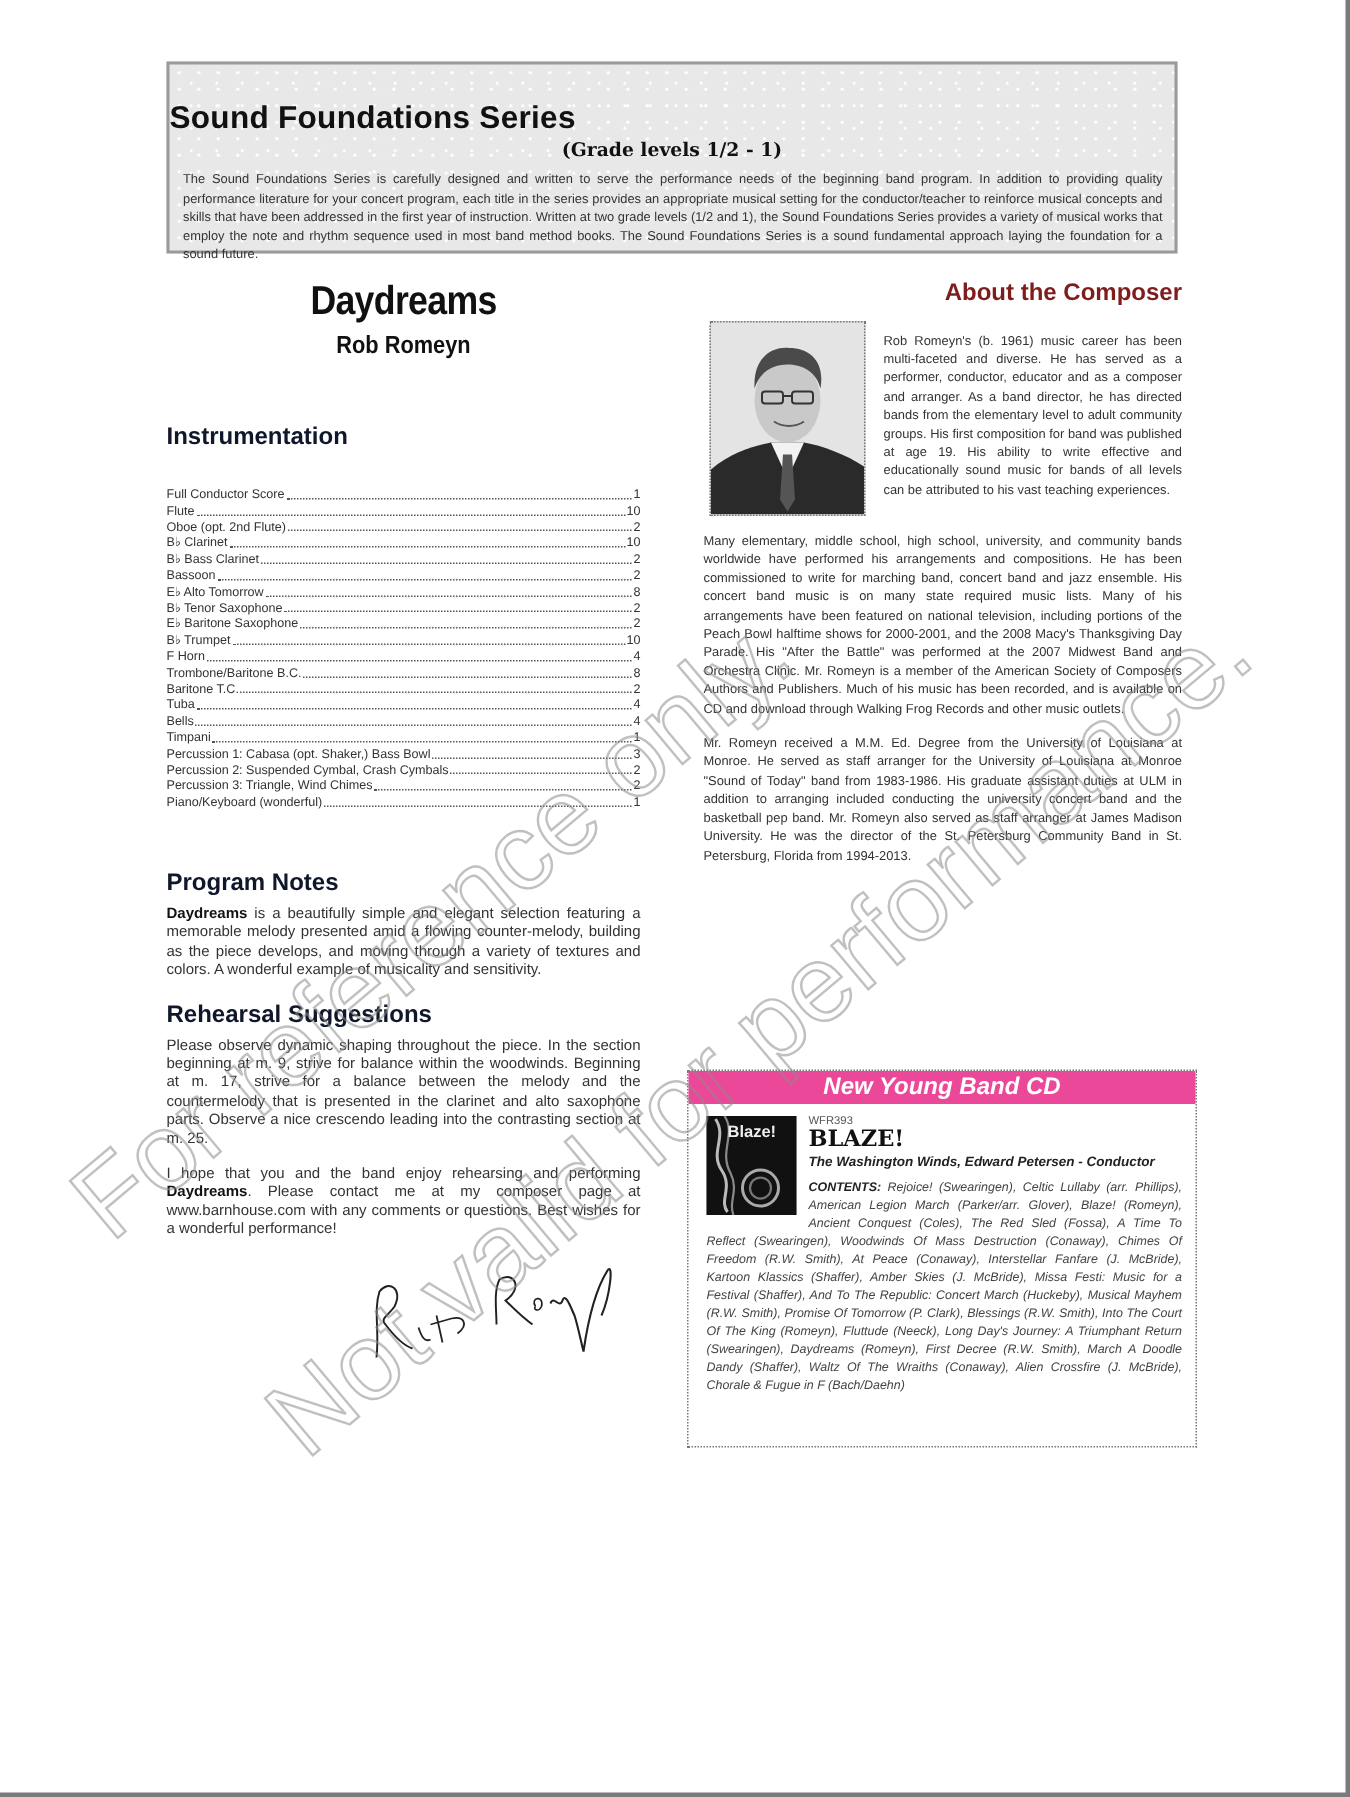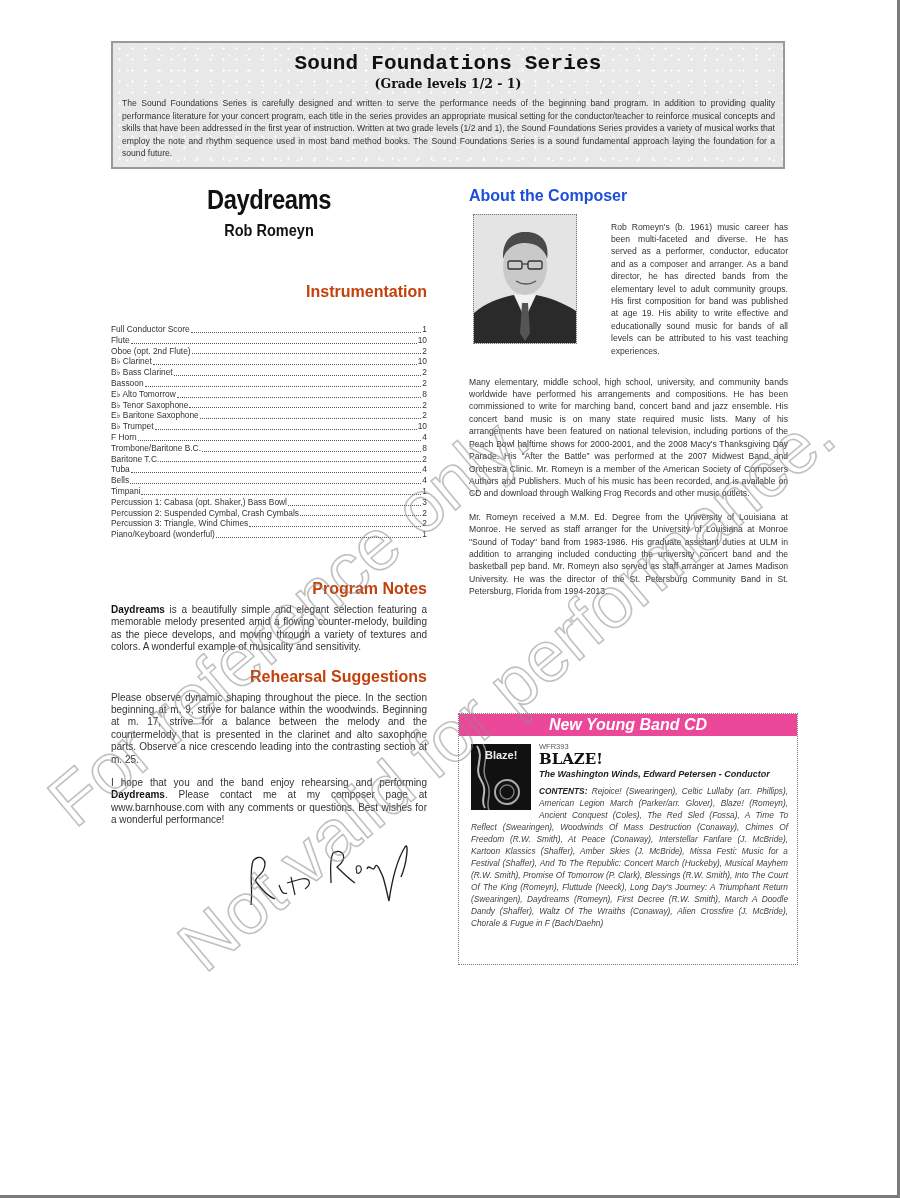--- a/index.html
+++ b/index.html
@@ -17,61 +17,61 @@
   .series-box {
     position: absolute; left: 111px; top: 41px; width: 674px; height: 128px;
     border: 2px solid #9a9a9a; box-sizing: border-box;
     background-color: #e8e8e8;
     background-image: radial-gradient(circle, #ffffff 0.9px, transparent 1.3px),
                       radial-gradient(circle, #ffffff 0.8px, transparent 1.2px);
     background-size: 13px 11px, 17px 15px;
     background-position: 0 0, 6px 5px;
   }
   .series-title {
-    text-align: center; font-family: Liberation Mono, monospace; font-weight: bold;
-    font-size: 21px; margin-top: 9px; color: #111; letter-spacing: 0.2px;
+    text-align: left; font-family: Liberation Sans, sans-serif; font-weight: bold;
+    font-size: 21px; margin-top: 24px; color: #111; letter-spacing: 0.2px;
   }
   .series-sub {
     text-align: center; font-family: "DejaVu Serif", serif; font-weight: bold;
     font-size: 12.5px; margin-top: 1px; color: #111;
   }
   .series-text {
     font-size: 8.6px; line-height: 12.6px; color: #333;
     margin: 6px 8px 0 9px; text-align: justify;
   }
   
   .left-col { position: absolute; left: 111px; top: 185px; width: 316px; }
   .piece-title {
     text-align: center; font-family: "Liberation Sans", sans-serif; font-weight: bold;
     font-size: 27px; color: #111; margin: 0; letter-spacing: -0.5px; transform: scaleX(0.88);
   }
   .piece-composer {
     text-align: center; font-weight: bold; font-size: 16.5px; color: #111;
     margin-top: 5px; transform: scaleX(0.88);
   }
   .section-heading {
-    text-align: right; font-weight: bold; font-size: 16px; color: #c2410c; margin: 0;
+    text-align: left; font-weight: bold; font-size: 16px; color: #0f172a; margin: 0;
   }
   .instr-heading { margin-top: 43px; }
   .instr-list { margin-top: 23px; font-size: 8.4px; color: #333; }
   .instr-row { display: flex; align-items: flex-end; height: 10.8px; line-height: 10.8px; }
   .instr-name { white-space: nowrap; }
   .instr-dots { flex: 1; border-bottom: 1px dotted #555; margin: 0 1px 2px 1px; }
   .instr-count { white-space: nowrap; }
   .notes-heading { margin-top: 40px; }
   .body-text {
     font-size: 10px; line-height: 12.4px; color: #333; text-align: justify; margin: 6px 0 0 0;
   }
   .body-text b { color: #111; }
   .rehearsal-heading { margin-top: 14px; }
   .signature { margin: 6px 0 0 128px; width: 180px; height: 80px; }
   
   .right-col { position: absolute; left: 469px; top: 187px; width: 319px; }
-  .about-heading { text-align: left; font-weight: bold; font-size: 16px; color: #1d4ed8; margin: 0; }
-  .about-top { display: flex; margin-top: 7px; gap: 22px; }
+  .about-heading { text-align: right; font-weight: bold; font-size: 16px; color: #7f1d1d; margin: 0; }
+  .about-top { display: flex; margin-top: 7px; }
   .photo {
     width: 102px; height: 128px; border: 1px dotted #777; margin-left: 4px; margin-top: 2px;
     background: #d8d8d8; position: relative; overflow: hidden; flex-shrink: 0;
   }
   .bio-first { font-size: 8.6px; line-height: 12.4px; color: #333; text-align: justify; margin-left: 12px; }
   .bio-para { font-size: 8.6px; line-height: 12.4px; color: #333; text-align: justify; margin: 10px 0 0 0; }
   .bio-para + .bio-para { margin-top: 11px; }
   
   .cd-box {
     position: absolute; left: 458px; top: 713px; width: 340px; height: 252px;

